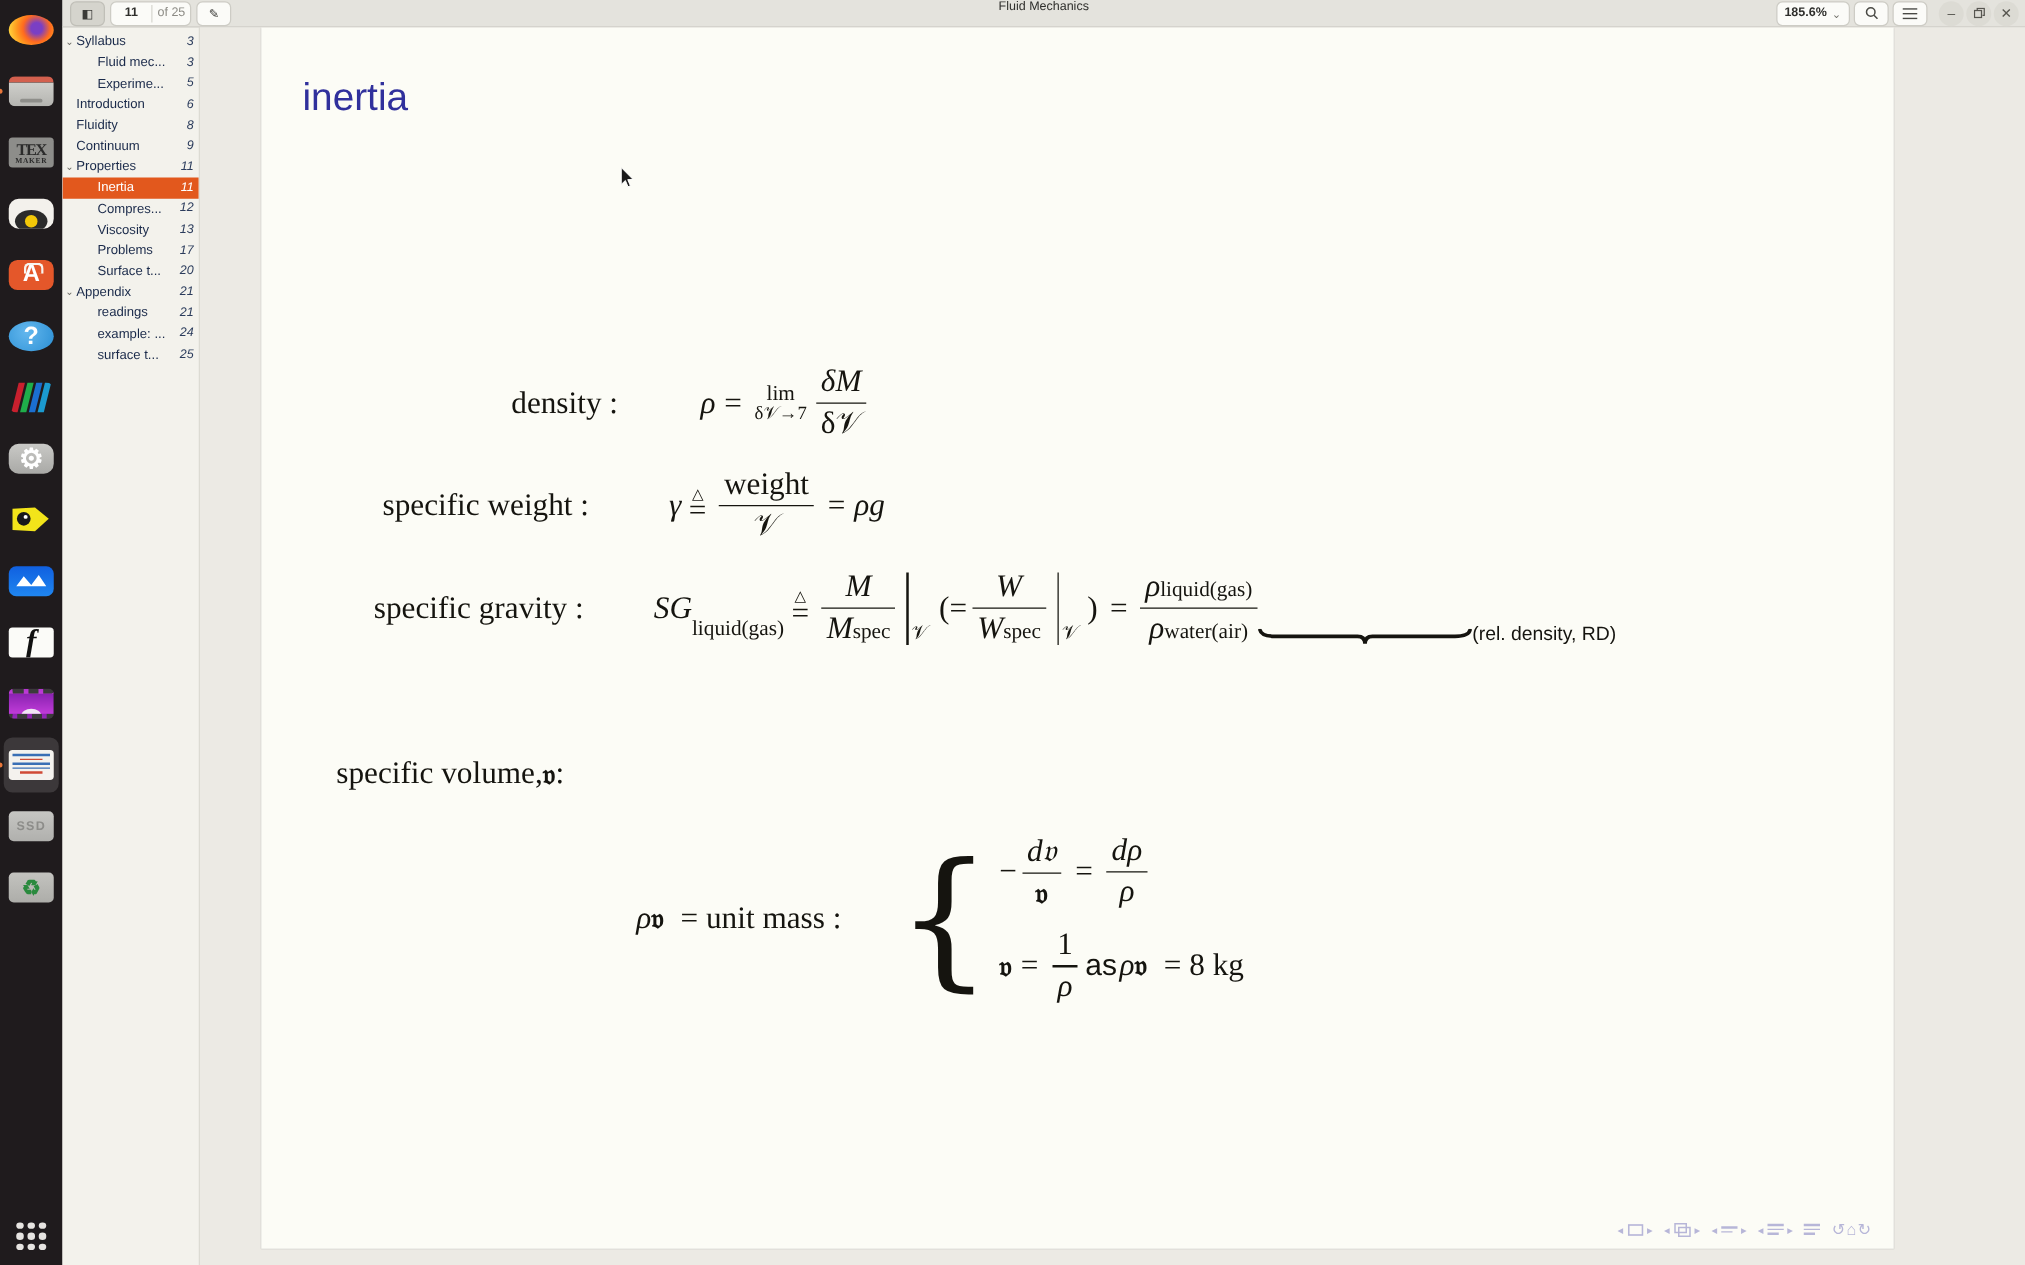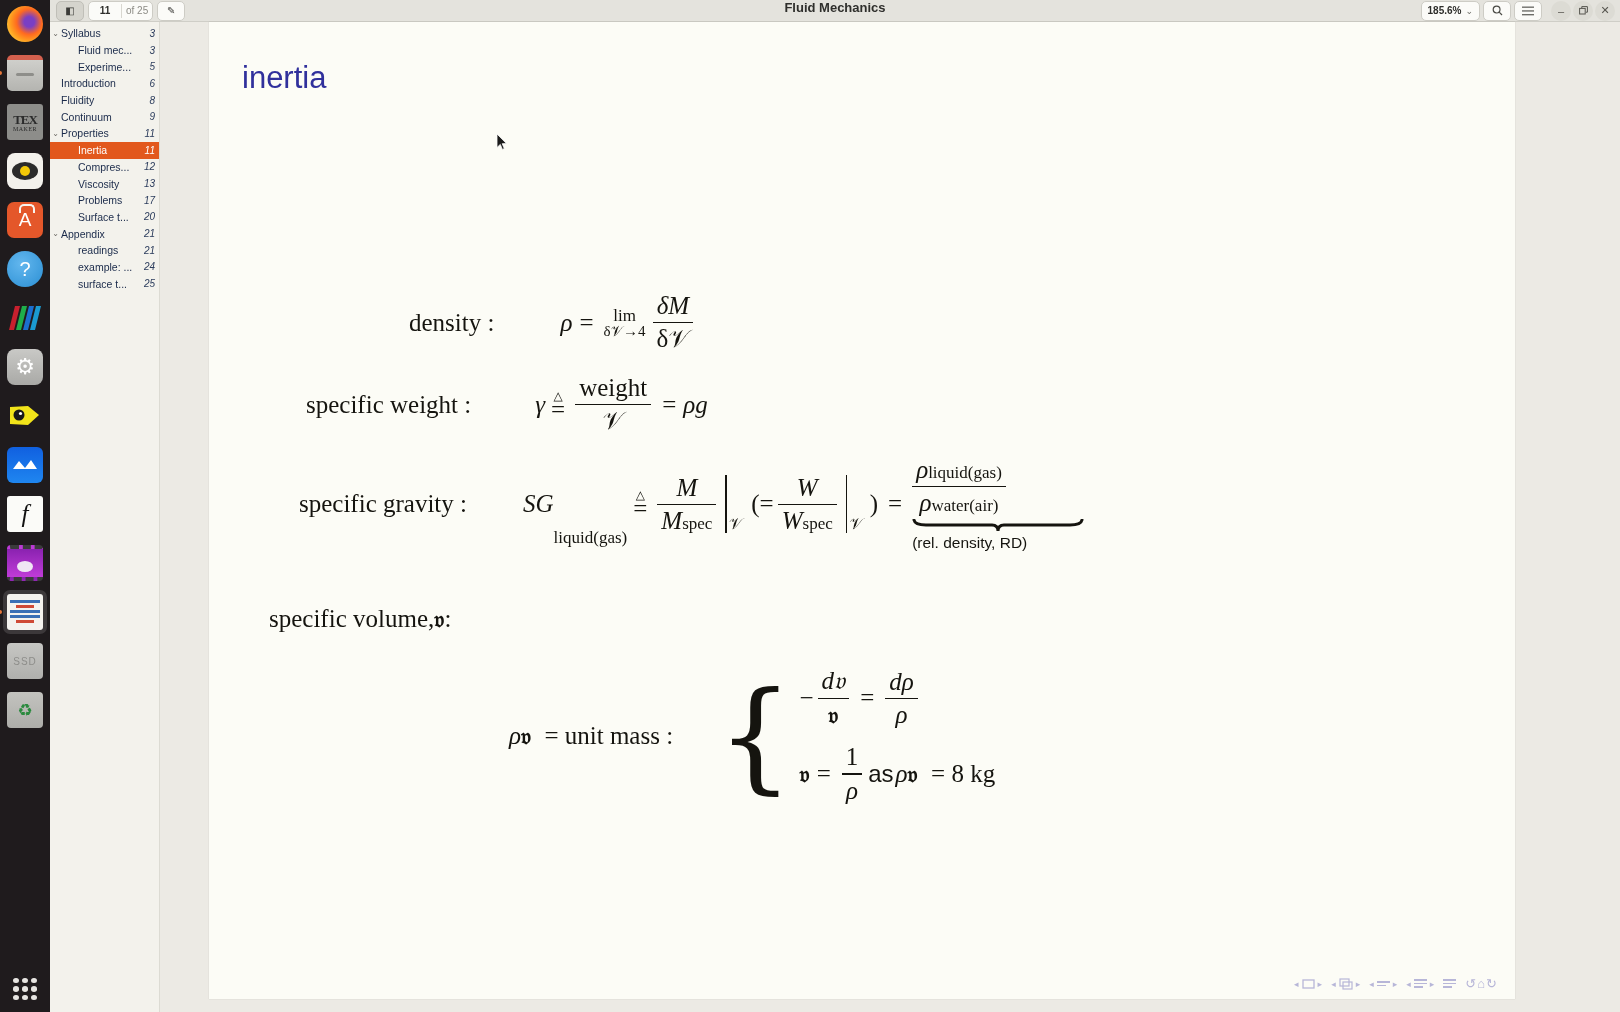--- a/index.html
+++ b/index.html
@@ -30,24 +30,24 @@
     content: "";
     position: absolute; left: -5px; top: 50%;
     transform: translateY(-50%);
     width: 4px; height: 4px; border-radius: 50%;
     background: #e8763a;
   }
   .dock-item.active {
     background: rgba(255,255,255,0.13);
   }
   .dock-icon {
-    width: 36px; height: 36px;
+    width: 36px; height: 24px;
     border-radius: 6px;
     display: flex; align-items: center; justify-content: center;
-    font-size: 17px; font-weight: normal;
+    font-size: 17px; font-weight: bold;
     overflow: hidden;
     position: relative;
   }
   .ico-firefox {
     background: radial-gradient(circle at 62% 44%, #7a3fc4 0%, #7a3fc4 17%, #ff6a1f 42%, #ff9b1f 62%, #ffd33d 86%);
     border-radius: 50%;
   }
   .ico-files {
     background: linear-gradient(#cfcfcb,#b4b4b0);
     border-top: 5px solid #d3604e;
@@ -175,21 +175,21 @@
     font-size: 10px; font-weight: bold; color: #2e2e2b;
   }
   .pagebox .div { width:1px; height:14px; background:#d8d7d0; margin:0 4px;}
   .pagebox .total { font-size: 10px; color: #8c8b85; white-space: nowrap; }
 
   #hb-title {
     position: absolute; left: 0; right: 0; top: 0;
     text-align: center; pointer-events: none;
     line-height: 1.0; padding-top: 1px;
   }
-  #hb-title .t1 { font-size: 13px; font-weight: bold; color: #2f2f2c; display:block; }
+  #hb-title .t1 { font-size: 10px; font-weight: normal; color: #2f2f2c; display:block; }
   #hb-title .t2 { font-size: 8.5px; color: #85847e; display:block; }
 
   .hb-right {
     margin-left: auto; display: flex; align-items: center;
     gap: 3px; padding-right: 5px;
   }
   #zoombox {
     display:flex; align-items:center; gap:4px;
     background:#fbfbf8; border:1px solid #cdccc5; border-radius:5px;
     height:20px; padding: 0 6px;
@@ -299,21 +299,21 @@
   .evalbar {
     display:inline-flex; align-items:flex-end;
     margin: 0 1px 0 5px;
   }
   .evalbar .vline {
     width: 1.6px; height: 58px; background:#15140f;
   }
   .evalbar .sub { font-size: 16px; margin-left: 2px; }
 
   .underbrace-wrap {
-    display:inline-flex; flex-direction: column; align-items: flex-start;
+    display:inline-flex; flex-direction: row; align-items: flex-end;
   }
   .ub-brace {
     width: 100%; height: 14px; margin-top: 2px;
     display:flex; align-items:flex-start; justify-content:center;
     font-size: 22px; line-height: 0.5;
     overflow: hidden;
   }
   .ub-label {
     font-family: "Liberation Sans", sans-serif;
     font-size: 15.5px; color: #15140f; margin-top: 1px;
@@ -589,21 +589,21 @@
 
         <div id="slide-title">inertia</div>
 
         <div class="mathrow" style="left:200px; top:270px;">
           <span class="lhs">density :</span>
           <span style="display:inline-block;width:66px"></span>
           <span class="lhs it">ρ</span>
           <span class="lhs" style="margin:0 7px">=</span>
           <span class="lim">
             <span class="top">lim</span>
-            <span class="bot">δ𝒱→4</span>
+            <span class="bot">δ𝒱→7</span>
           </span>
           <span class="frac lhs">
             <span class="num it">δM</span>
             <span class="bar"></span>
             <span class="den">δ𝒱</span>
           </span>
         </div>
 
         <div class="mathrow" style="left:97px; top:352px;">
           <span class="lhs">specific weight :</span>

